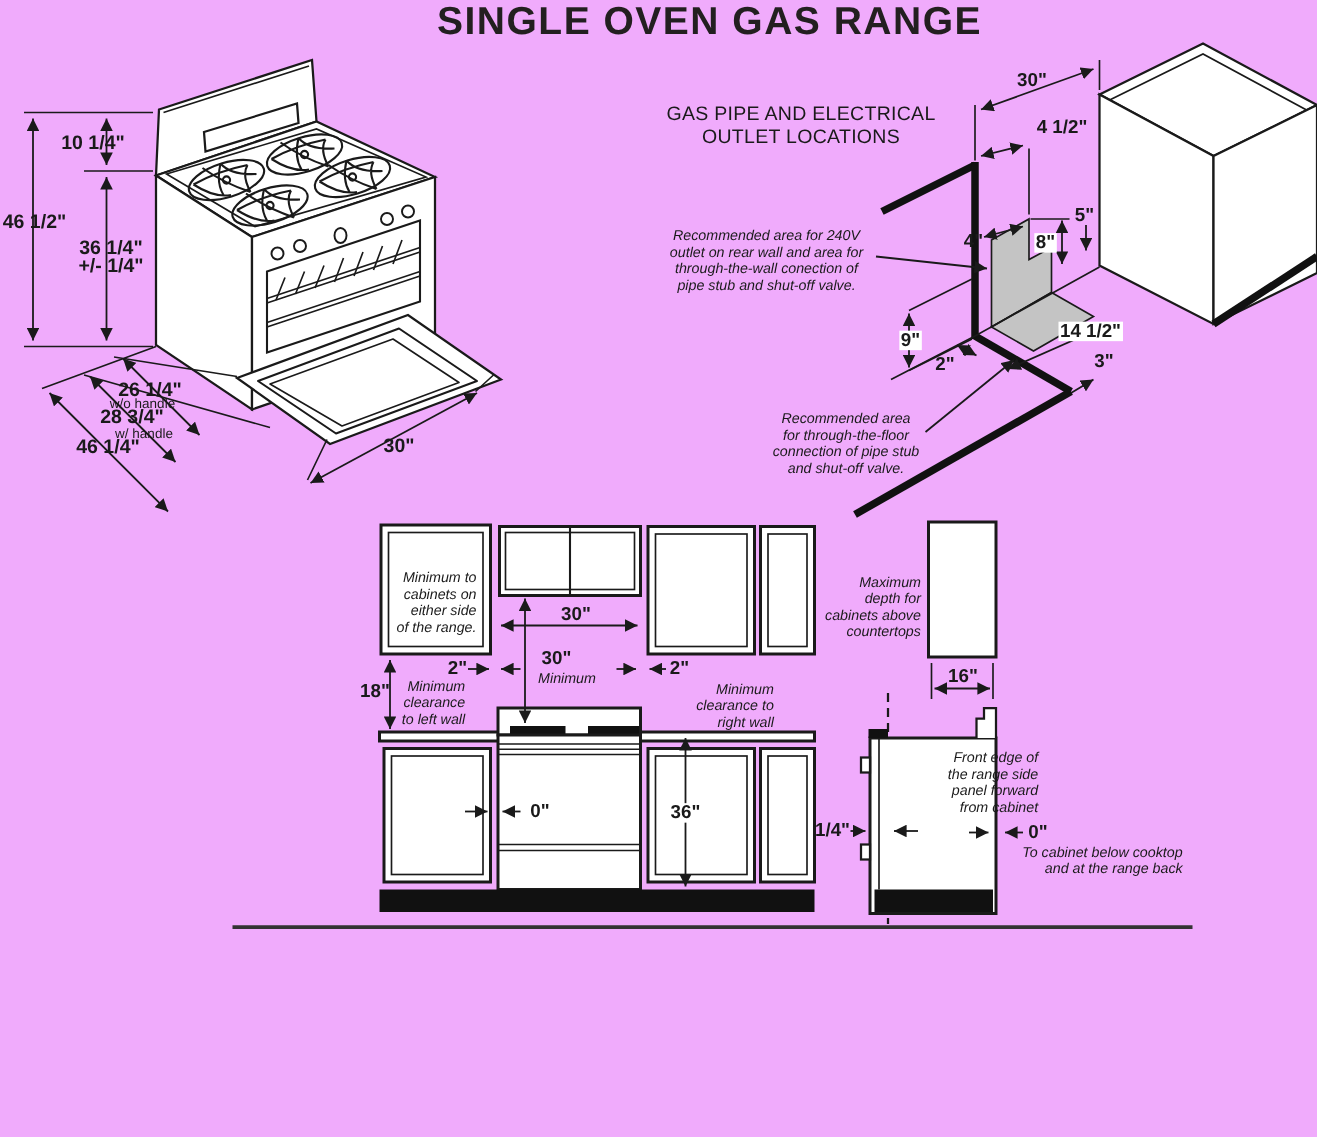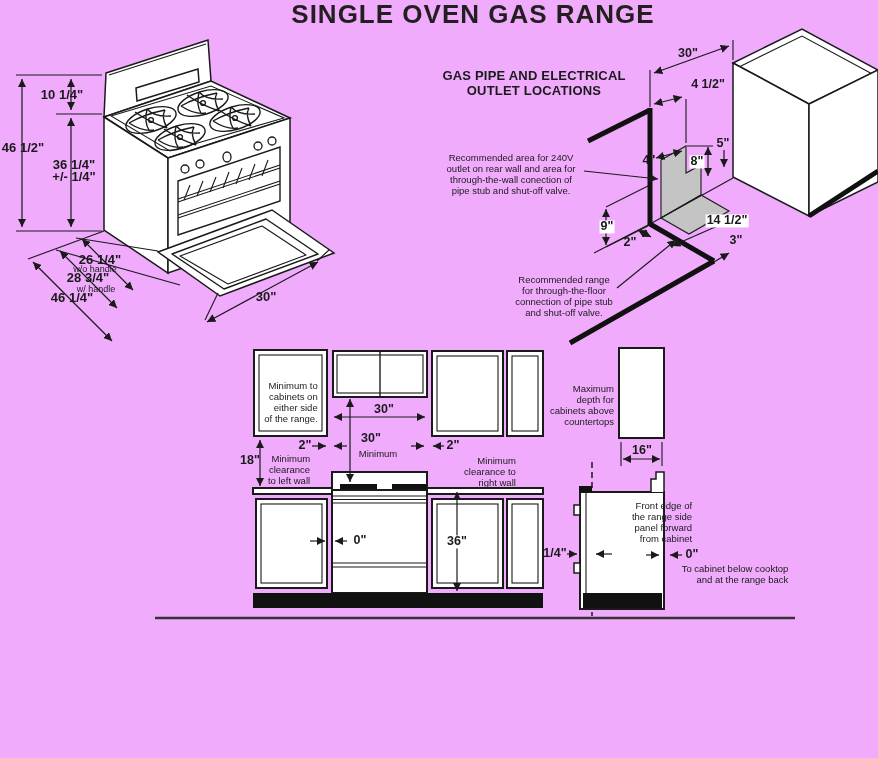--- a/index.html
+++ b/index.html
@@ -3,28 +3,28 @@
 <meta charset="utf-8">
 <style>
   html,body{margin:0;padding:0;background:#ffffff;}
   #page{position:relative;width:878px;height:758px;background:#f0abfc;overflow:hidden;
         font-family:"Liberation Sans","DejaVu Sans",sans-serif;color:#1a1a1a;}
   svg{position:absolute;left:0;top:0;}
   .lbl{position:absolute;transform:translate(-50%,-50%);white-space:pre-line;text-align:center;
        color:#1a1a1a;line-height:1.05;}
   .b13{font-weight:bold;font-size:13px;}
   .b12{font-weight:bold;font-size:12.5px;}
-  .sm{font-size:9.5px;line-height:11px;}
+  .sm{font-size:9.5px;line-height:11px;font-style:italic;}
   .sm8{font-size:9px;line-height:10.5px;}
   .laL{text-align:right;}
   .laR{text-align:right;}
   .wbg{background:#ffffff;padding:0 1px;}
   .title{position:absolute;left:473px;top:14px;transform:translate(-50%,-50%);
          font-size:26px;font-weight:bold;letter-spacing:1px;white-space:nowrap;color:#231f20;}
-  .gashead{font-weight:bold;font-size:13px;line-height:15px;letter-spacing:0.2px;}
+  .gashead{font-weight:normal;font-size:13px;line-height:15px;letter-spacing:0.2px;}
   .caption{position:absolute;left:4px;top:730px;width:872px;font-size:17px;color:#222;}
   .lh12{line-height:12px;}
 </style>
 </head>
 <body>
 
 <div id="page">
 
 <svg width="878" height="758" viewBox="0 0 878 758">
   <defs>
@@ -204,21 +204,21 @@
 <div class="lbl sm8" style="left:96px;top:289px">w/ handle</div>
 <div class="lbl b13" style="left:72px;top:298px">46 1/4"</div>
 <div class="lbl b13" style="left:266px;top:297px">30"</div>
 
 <div class="lbl gashead" style="left:534px;top:83px">GAS PIPE AND ELECTRICAL
 OUTLET LOCATIONS</div>
 <div class="lbl sm" style="left:511px;top:174px">Recommended area for 240V
 outlet on rear wall and area for
 through-the-wall conection of
 pipe stub and shut-off valve.</div>
-<div class="lbl sm" style="left:564px;top:296px">Recommended range
+<div class="lbl sm" style="left:564px;top:296px">Recommended area
 for through-the-floor
 connection of pipe stub
 and shut-off valve.</div>
 <div class="lbl b12" style="left:688px;top:54px">30"</div>
 <div class="lbl b12" style="left:708px;top:85px">4 1/2"</div>
 <div class="lbl b12" style="left:649px;top:161px">4"</div>
 <div class="lbl b12 wbg" style="left:697px;top:162px">8"</div>
 <div class="lbl b12" style="left:723px;top:144px">5"</div>
 <div class="lbl b12 wbg" style="left:607px;top:227px">9"</div>
 <div class="lbl b12" style="left:630px;top:243px">2"</div>

